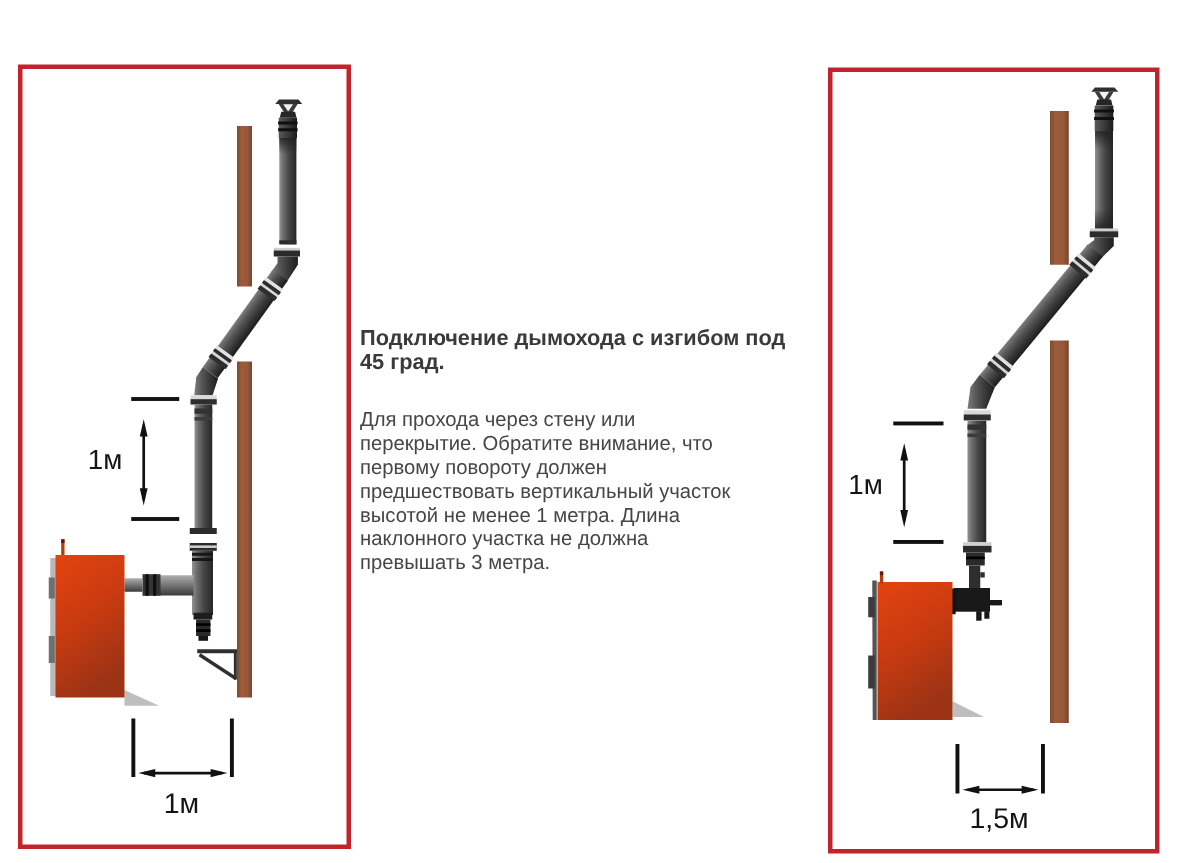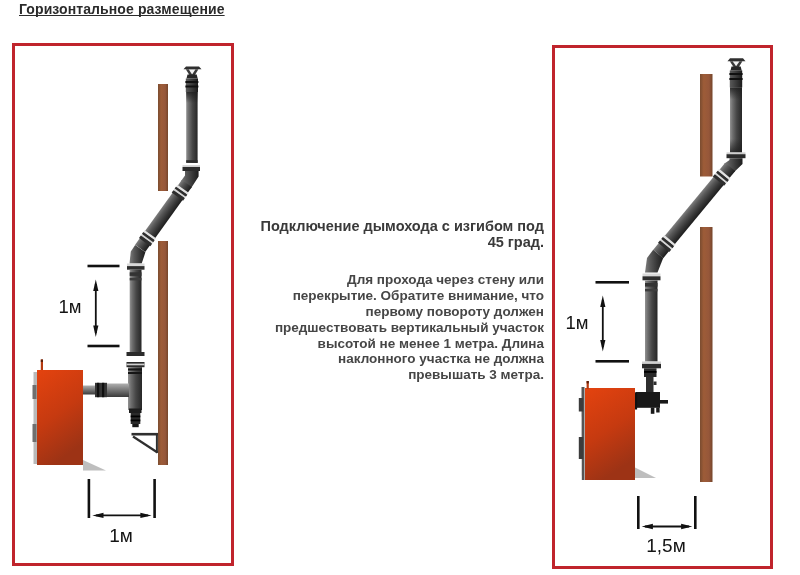--- a/index.html
+++ b/index.html
@@ -1,28 +1,27 @@
 <!DOCTYPE html>
 <html><head>
 <meta charset="utf-8">
 <style>
   html,body{margin:0;padding:0;background:#ffffff;}
   #page{position:relative;width:800px;height:575px;background:#ffffff;overflow:hidden;
         font-family:"Liberation Sans", sans-serif;}
   .hdr{position:absolute;font-weight:bold;color:#2b2b2b;text-decoration:underline;text-decoration-skip-ink:none;
        white-space:nowrap;}
-  #ctext{position:absolute;left:240px;top:218px;width:304px;text-align:right;color:#414141;}
+  #ctext{position:absolute;left:240px;top:218px;width:304px;text-align:left;color:#414141;}
   #ctitle{font-weight:bold;font-size:14.5px;line-height:16.2px;color:#3a3a3a;}
-  #cbody{margin-top:21.5px;font-weight:bold;font-size:13.5px;line-height:15.9px;color:#464646;}
+  #cbody{margin-top:21.5px;font-weight:normal;font-size:13.5px;line-height:15.9px;color:#464646;}
 </style>
 </head>
 <body>
 <div id="page">
 
-  <div class="hdr" style="left:19px;top:1px;font-size:14px;letter-spacing:0.1px;">Горизонтальное размещение</div>
 
 
   <div id="ctext">
     <div id="ctitle">Подключение дымохода с изгибом под<br>45 град.</div>
     <div id="cbody">Для прохода через стену или<br>перекрытие. Обратите внимание, что<br>первому повороту должен<br>предшествовать вертикальный участок<br>высотой не менее 1 метра. Длина<br>наклонного участка не должна<br>превышать 3 метра.</div>
   </div>
 
   <svg width="800" height="575" viewBox="0 0 800 575" style="position:absolute;left:0;top:0;">
     <defs>
       <linearGradient id="gPipe" x1="0" y1="0" x2="1" y2="0">

